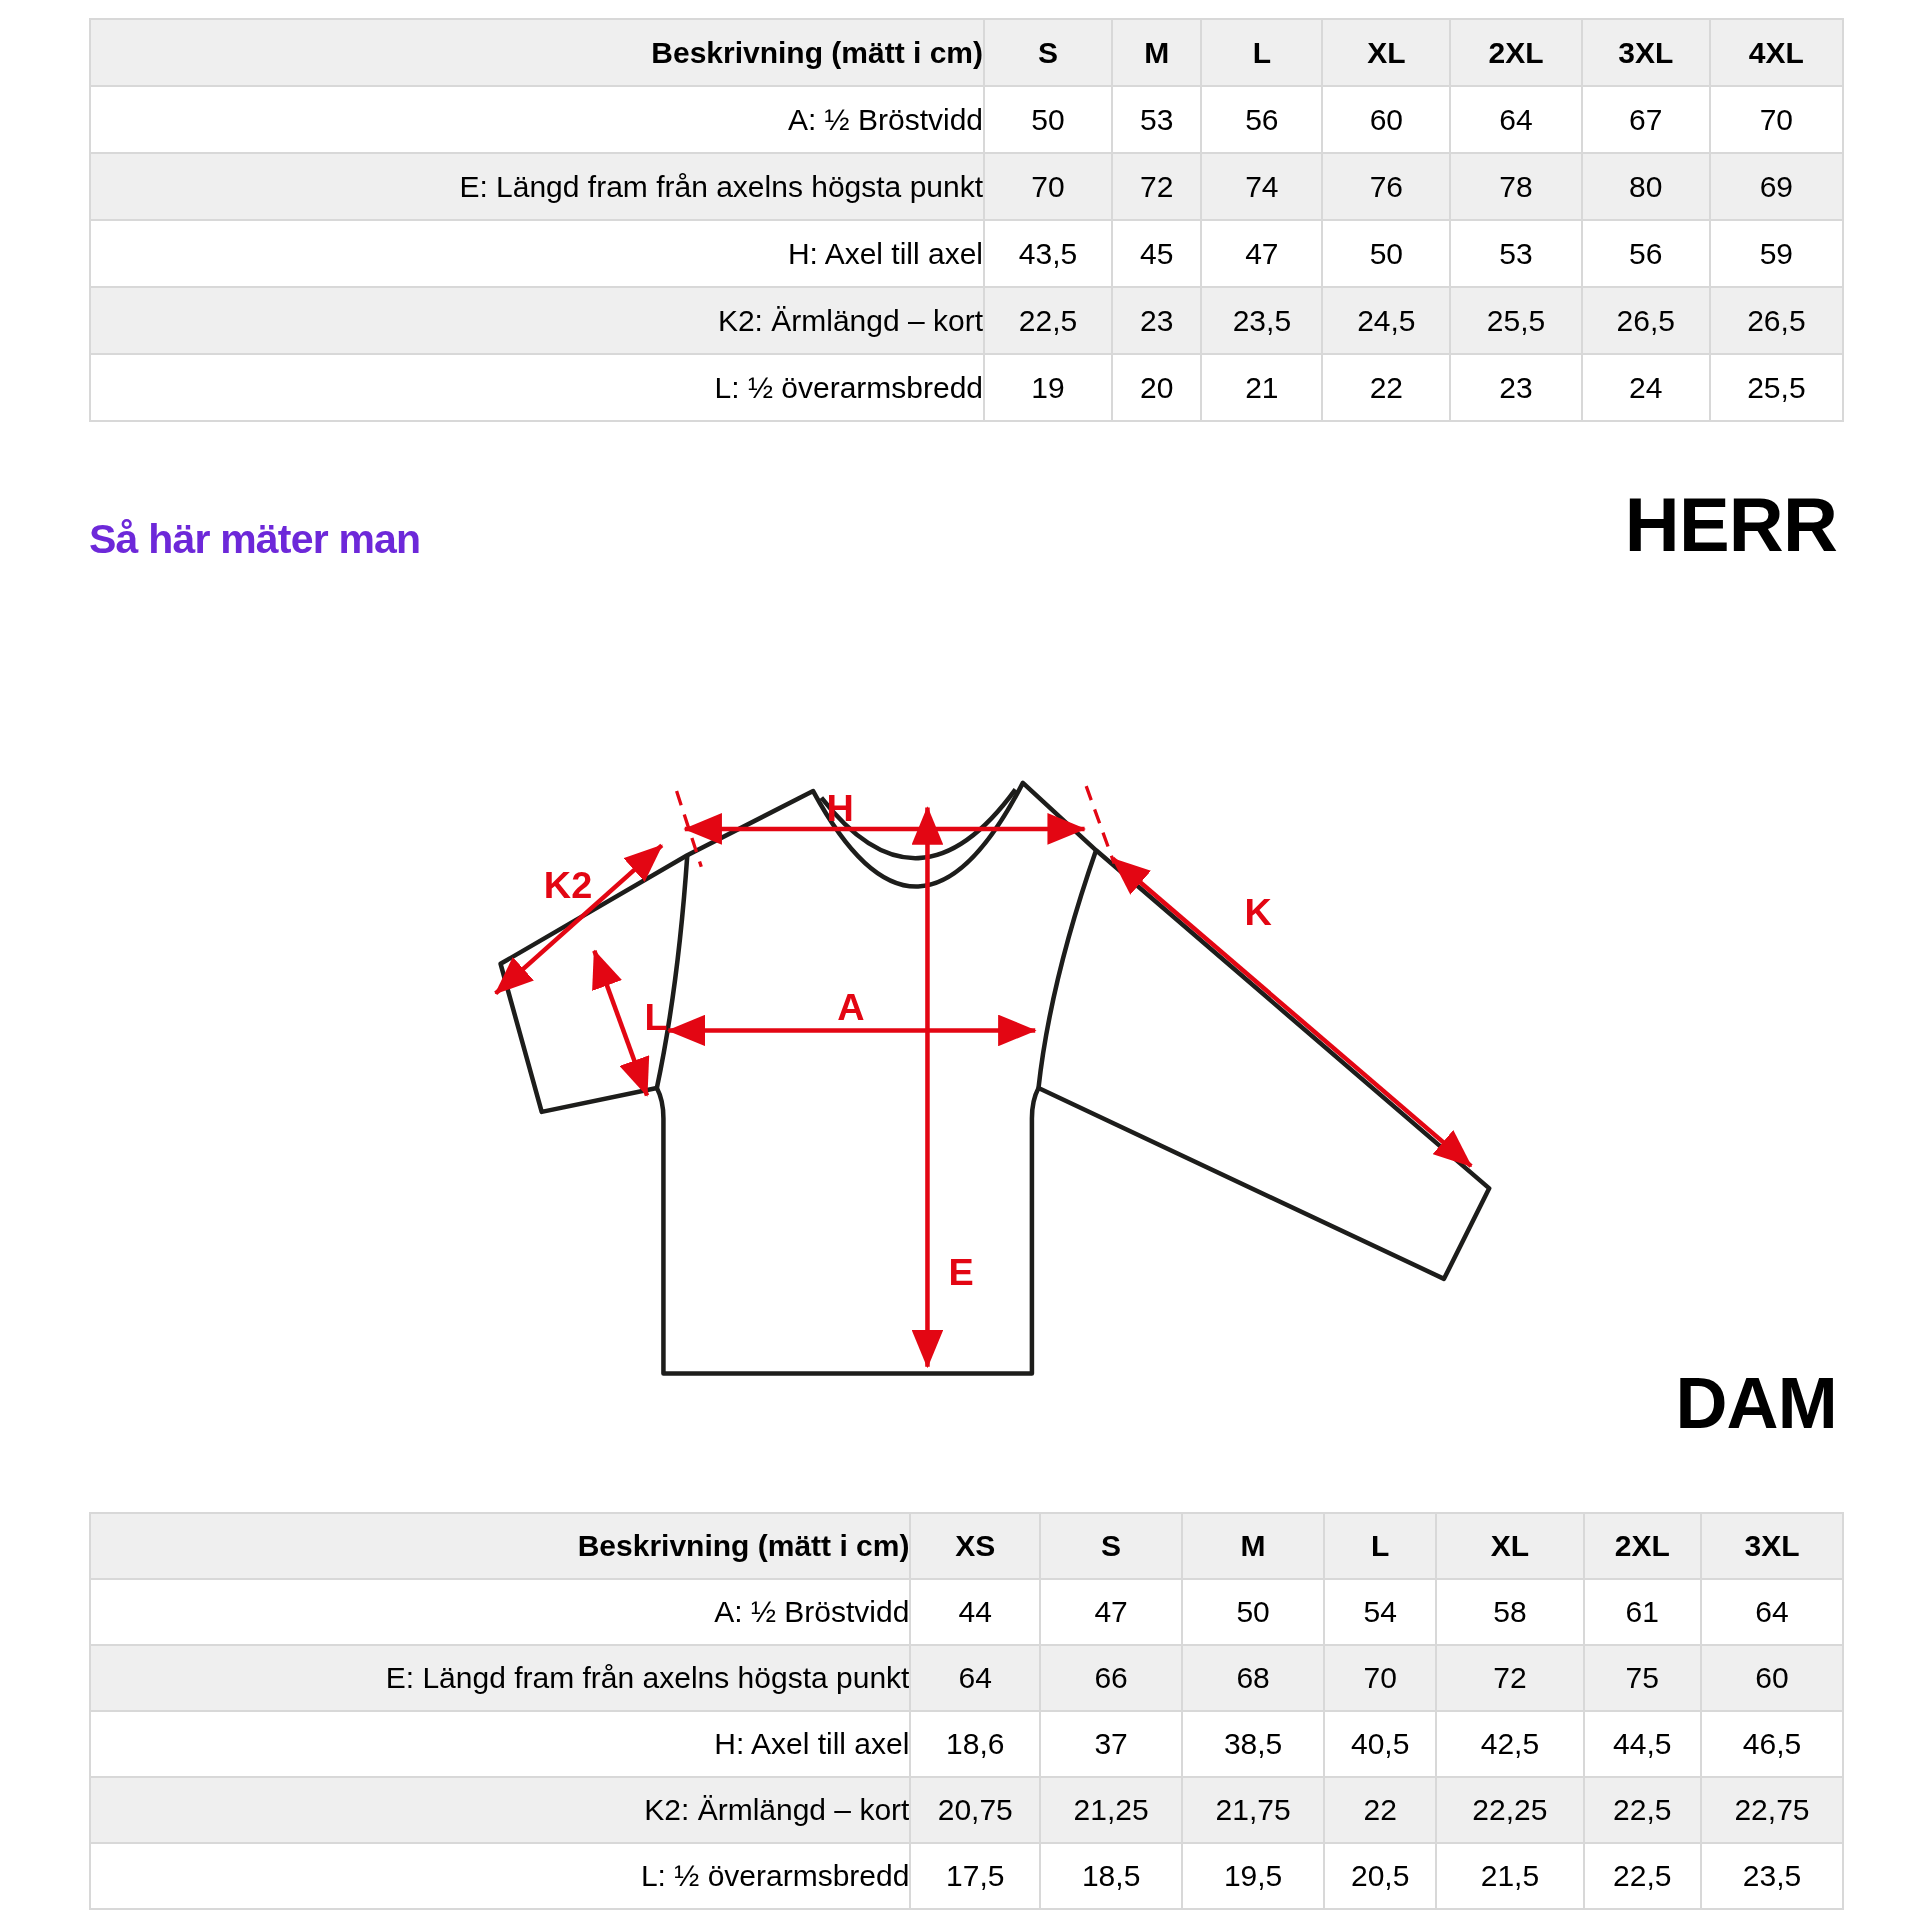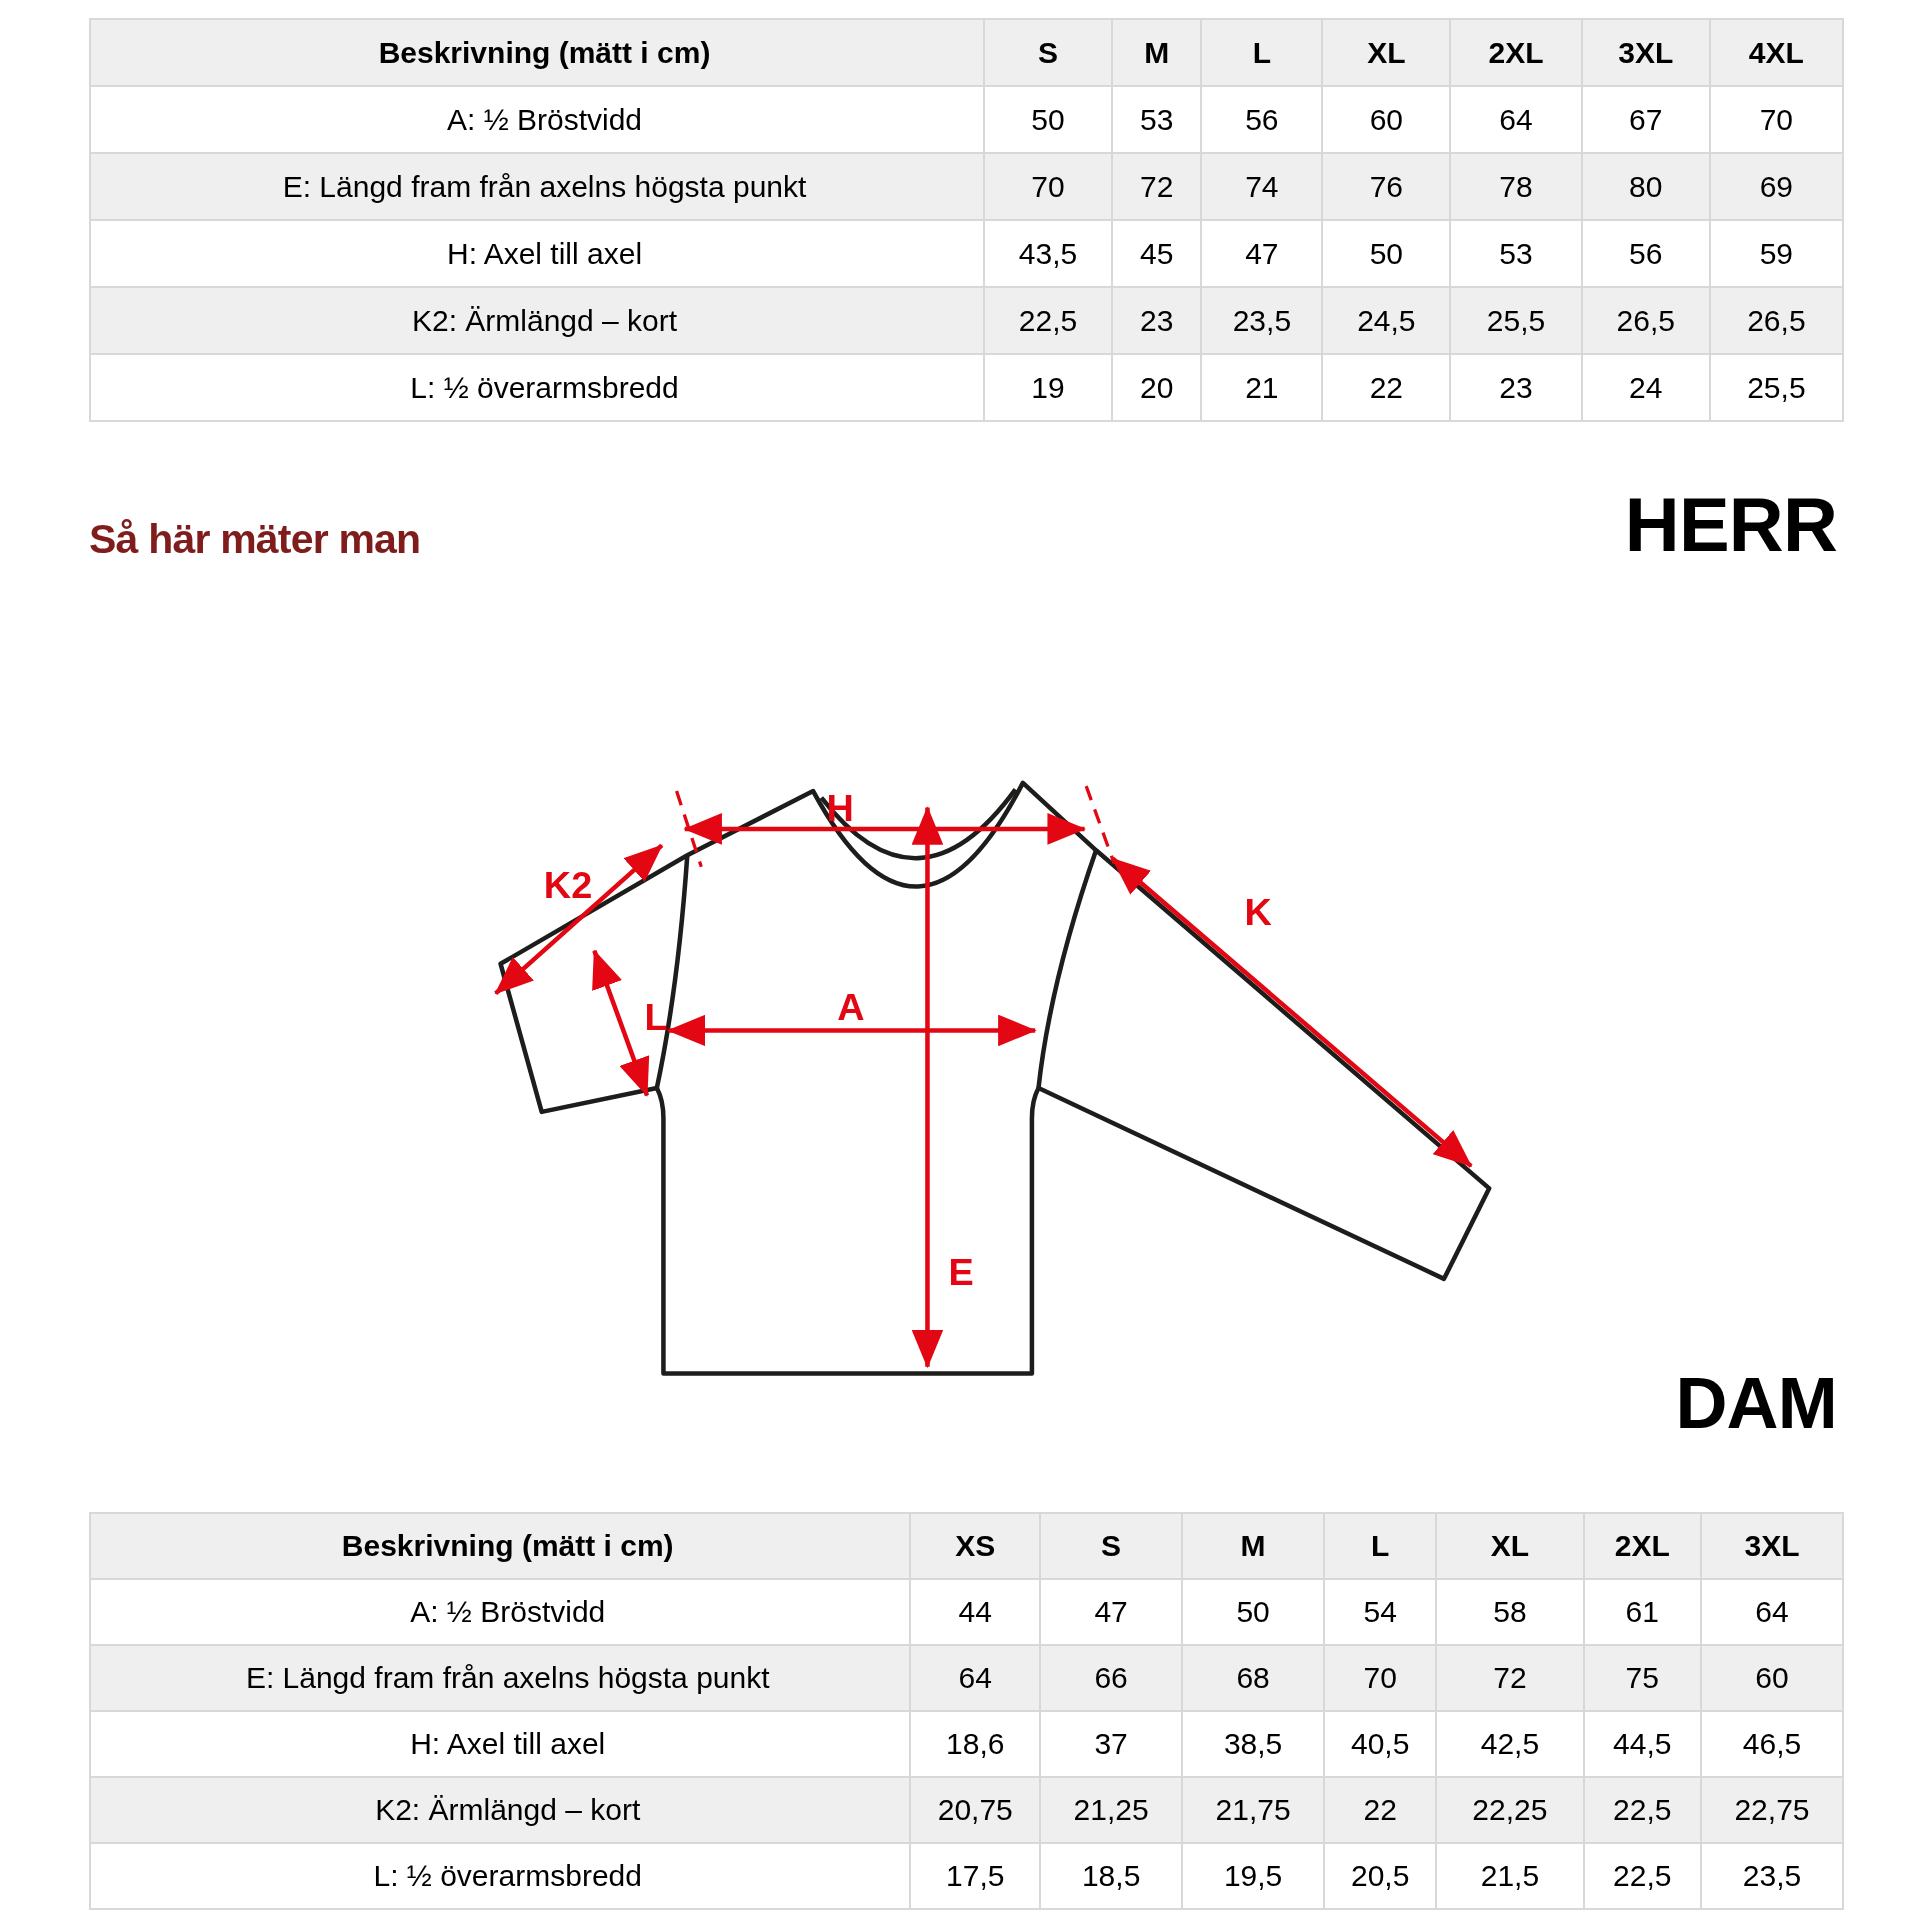--- a/index.html
+++ b/index.html
@@ -28,37 +28,37 @@
     padding: 0;
     font-weight: normal;
     overflow: hidden;
     white-space: nowrap;
   }
   table.size-table thead th {
     font-weight: bold;
     background: #efefef;
   }
   table.size-table .desc {
-    text-align: center;
+    text-align: right;
     padding-left: 15px;
   }
   table.size-table tbody tr:nth-child(even) { background: #efefef; }
   #herr-table { top: 18px; }
   #herr-table tr { height: 67px; }
   #dam-table { top: 1512px; }
   #dam-table tr { height: 66px; }
 
   
   .measure-heading {
     position: absolute;
     left: 89px; top: 516px;
     font-size: 41px;
     font-weight: bold;
     letter-spacing: -0.8px;
-    color: #7f1d1d;
+    color: #6d28d9;
   }
   .gender-label {
     position: absolute;
     right: 87px;
     font-weight: bold;
     color: #000;
     line-height: 1;
     letter-spacing: -0.8px;
   }
   #herr-label { top: 487px; font-size: 76px; margin-left: 44px; }

